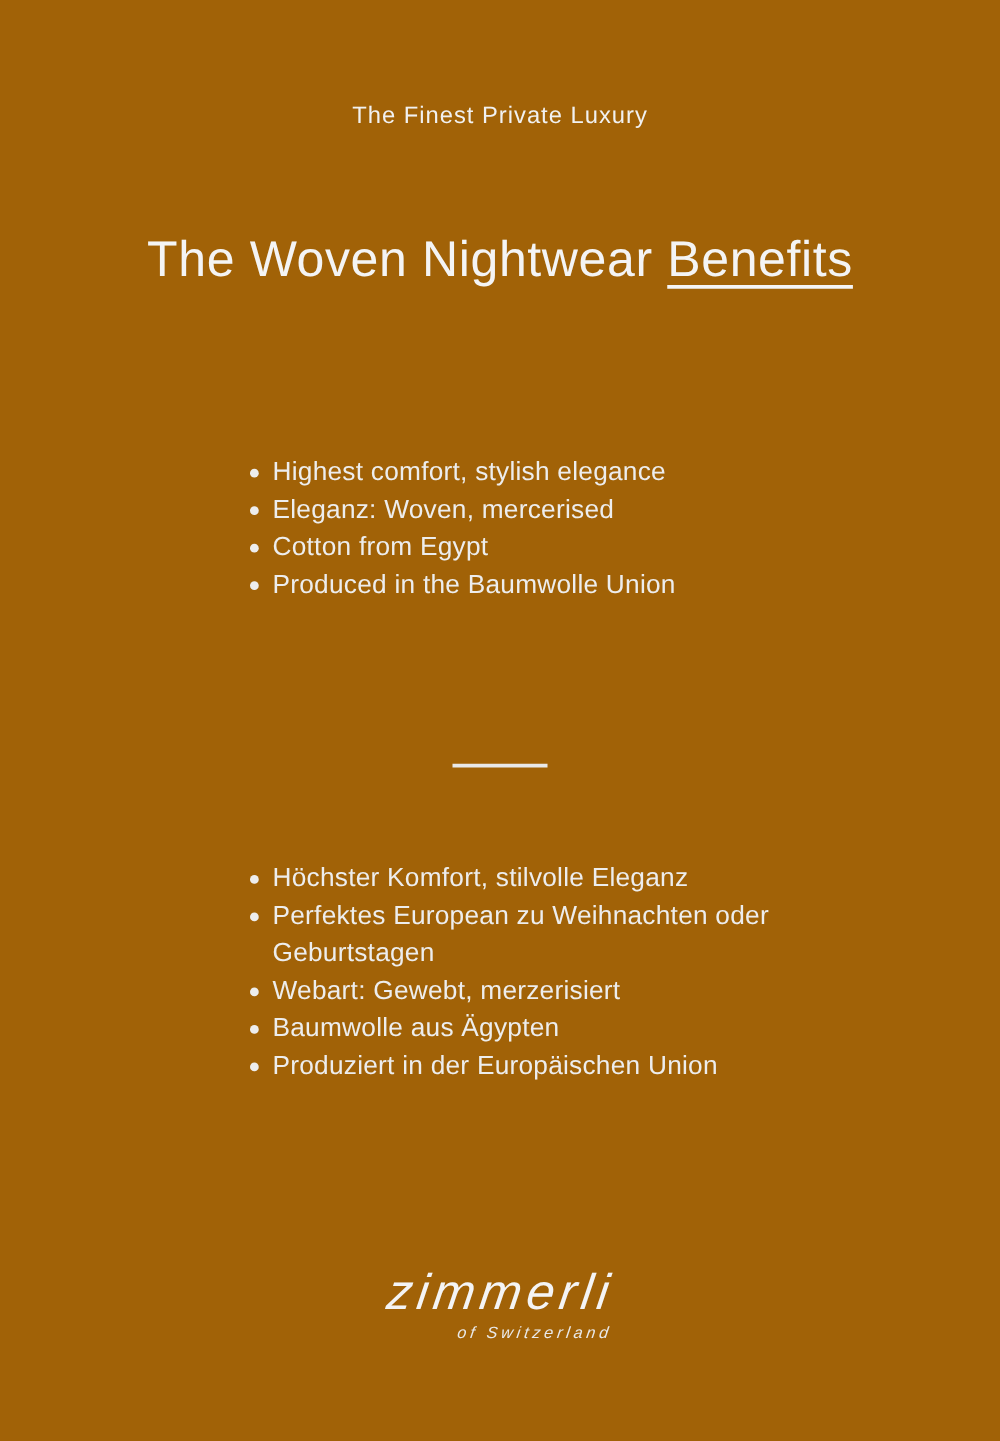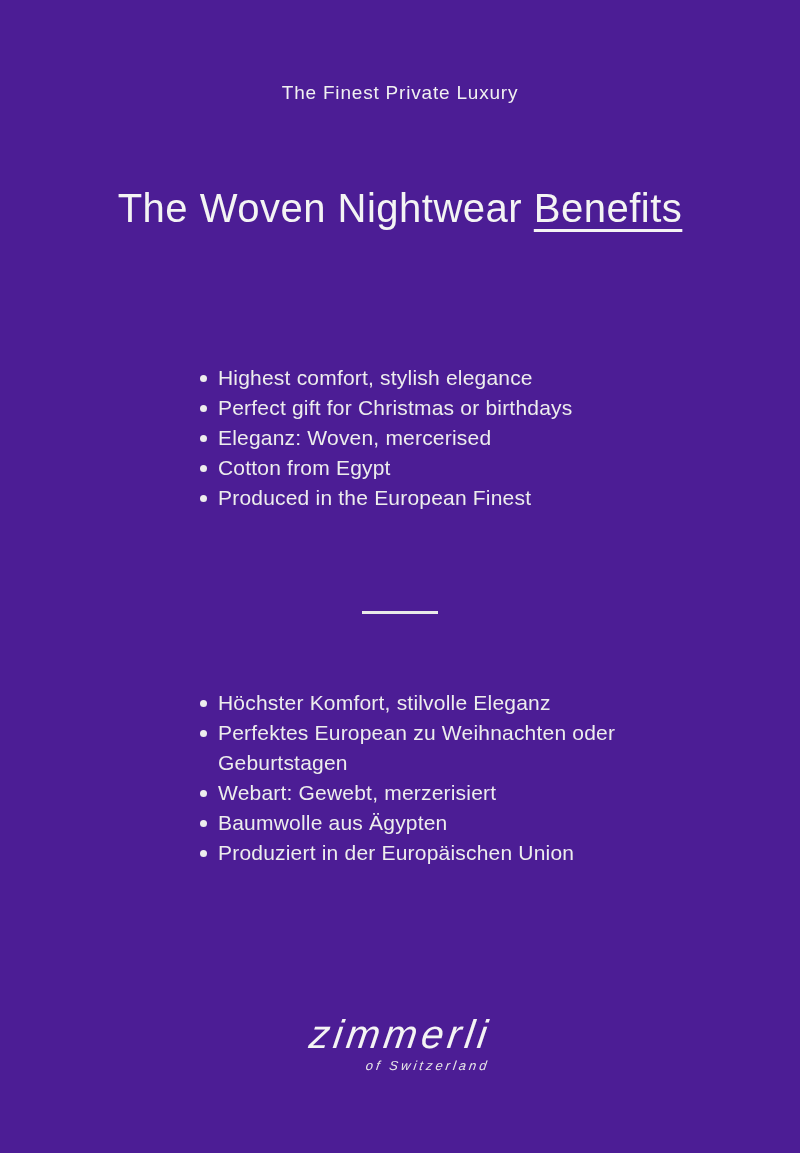--- a/index.html
+++ b/index.html
@@ -1,20 +1,20 @@
 <!DOCTYPE html>
 <html><head>
 <meta charset="utf-8">
 <style>
   html, body { margin: 0; padding: 0; background: #2d3031; }
   .page {
     position: relative;
     width: 800px;
     height: 1153px;
-    background: #4c1d95;
+    background: #a16207;
     color: #f1f1f1;
     font-family: "Liberation Sans", sans-serif;
     overflow: hidden;
   }
   .tagline {
     position: absolute;
     top: 82px; left: 0; width: 100%;
     text-align: center;
     font-size: 19px;
     font-weight: 300;
@@ -100,33 +100,29 @@
 
   <h1 class="title"><span>The Woven Nightwear</span> <span class="underlined">Benefits</span></h1>
 
   <ul class="list list-en">
     <li class="li">
       <span class="dot"></span>
       <span class="li-text">Highest comfort, stylish elegance</span>
     </li>
     <li class="li">
       <span class="dot"></span>
-      <span class="li-text">Perfect gift for Christmas or birthdays</span>
-    </li>
-    <li class="li">
-      <span class="dot"></span>
       <span class="li-text">Eleganz: Woven, mercerised</span>
     </li>
     <li class="li">
       <span class="dot"></span>
       <span class="li-text">Cotton from Egypt</span>
     </li>
     <li class="li">
       <span class="dot"></span>
-      <span class="li-text">Produced in the European Finest</span>
+      <span class="li-text">Produced in the Baumwolle Union</span>
     </li>
   </ul>
 
   <div class="divider"></div>
 
   <ul class="list list-de">
     <li class="li">
       <span class="dot"></span>
       <span class="li-text">Höchster Komfort, stilvolle Eleganz</span>
     </li>

